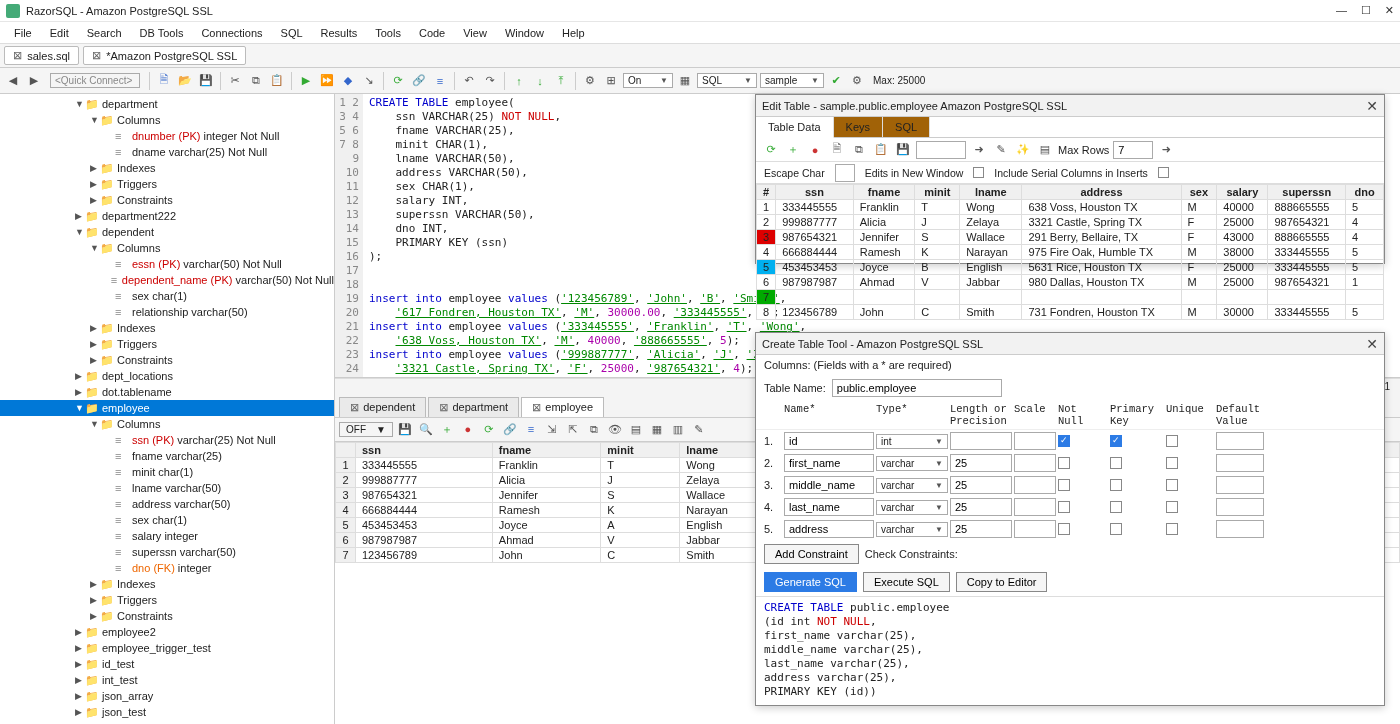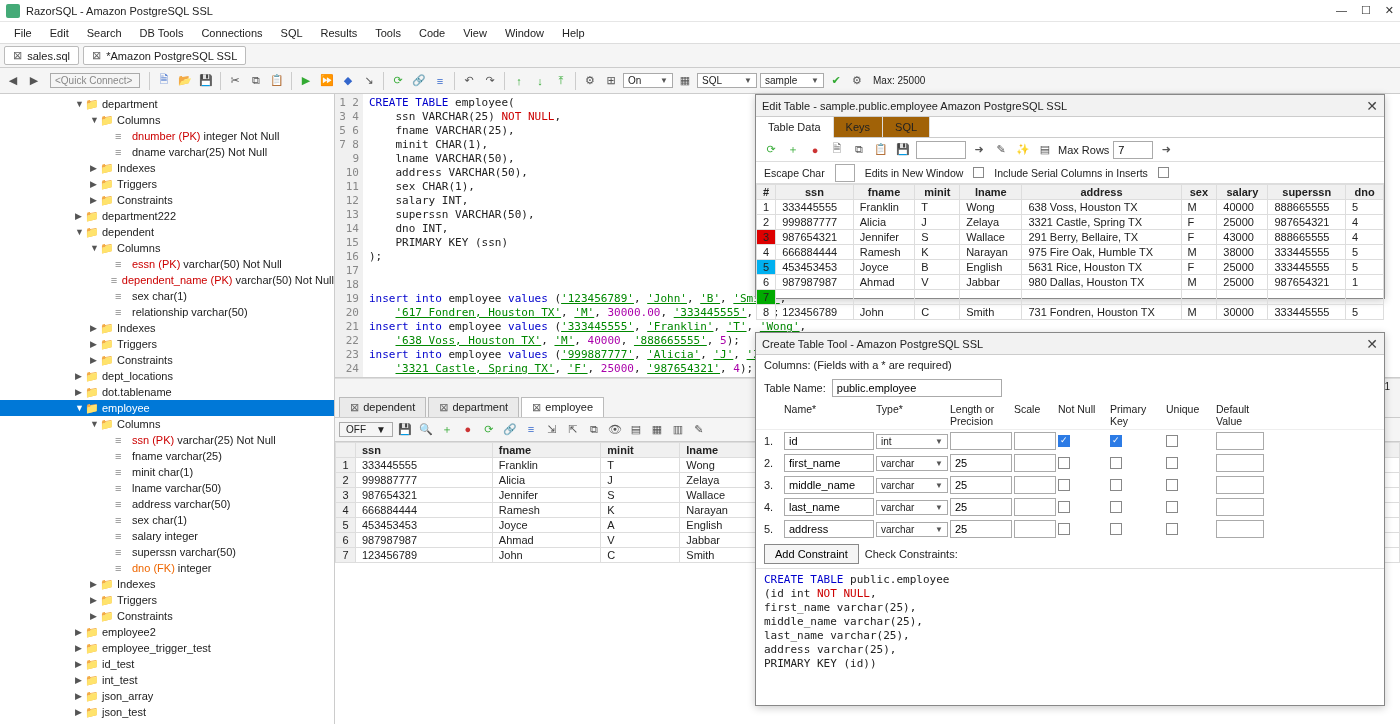--- a/index.html
+++ b/index.html
@@ -65,21 +65,21 @@
 .etgrid table { border-collapse: collapse; width: 100%; font-size: 11px; }
 .etgrid th, .etgrid td { border: 1px solid #ddd; padding: 1px 6px; height: 14px; }
 .etgrid th { background: #f0f0f0; }
 .rownum2 { width: 16px; text-align: center; }
 .rownum2.r1 { background: #fff; } .rownum2.r2 { background: #fff; }
 .rownum2.hblue { background: #00b0f0; } .rownum2.hred { background: #d00; } .rownum2.hgreen { background:#0a0; }
 .form-row { display: flex; align-items: center; gap: 6px; padding: 4px 8px; }
 .input { border: 1px solid #aaa; padding: 2px 4px; font-size: 11px; }
 .btn { border: 1px solid #888; background: #f5f5f5; padding: 3px 10px; font-size: 11px; }
 .btn.primary { background: #2c7be5; color: #fff; border-color: #2c7be5; }
-.col-headers { display: grid; grid-template-columns: 18px 90px 72px 62px 42px 50px 54px 48px 48px; gap: 2px; padding: 2px 8px; font-size: 10.5px; border-bottom: 1px solid #eee; }
+.col-headers { display: grid; grid-template-columns: 18px 90px 72px 62px 42px 50px 54px 48px 48px; gap: 2px; padding: 2px 8px; font-size: 10.5px; border-bottom: 1px solid #eee; font-family: Liberation Mono, monospace; }
 .col-row { display: grid; grid-template-columns: 18px 90px 72px 62px 42px 50px 54px 48px 48px; gap: 2px; padding: 2px 8px; align-items: center; }
 .chkbox { width: 12px; height: 12px; border: 1px solid #888; display: inline-block; background:#fff; position:relative; }
 .chkbox.checked { background: #2c7be5; border-color:#2c7be5; }
 .chkbox.checked::after { content:"✓"; color:#fff; font-size:9px; position:absolute; top:-1px; left:1px; }
 .code-preview { padding: 4px 8px; font-family: Consolas, monospace; font-size: 11px; line-height: 14px; border-top: 1px solid #ddd; }
 .kw2 { color: #0000cc; }
 .red2 { color: #cc0000; }
 .editor-status { height:16px; background:#f4f4f4; border-top:1px solid #ddd; font-size:10px; display:flex; justify-content:flex-end; padding:0 10px; align-items:center; gap:14px;}
 </style>
 </head>
@@ -570,21 +570,21 @@
               <td>731 Fondren, Houston TX</td>
               <td>M</td>
               <td>30000</td>
               <td>333445555</td>
               <td>5</td>
             </tr>
           </tbody>
         </table>
     </div>
 
-    <div class="panel" style="left:420px; top:0px; width:630px; height:205px;">
+    <div class="panel" style="left:420px; top:0px; width:630px; height:170px;">
       <div class="panel-header">
         <span>Edit Table - sample.public.employee Amazon PostgreSQL SSL</span>
         <span class="close">✕</span>
       </div>
       <div class="panel-tabs" id="ettabs">
           <div class="ptab active">Table Data</div>
           <div class="ptab">Keys</div>
           <div class="ptab">SQL</div>
         </div>
       <div class="panel-toolbar">
@@ -820,17 +820,22 @@
     <span class="chkbox"></span>
     <span class="chkbox"></span>
     <span class="chkbox"></span>
     <input class="input" style="">
   </div>
         </div>
       <div class="form-row">
         <button class="btn">Add Constraint</button>
         <span>Check Constraints:</span>
       </div>
+      <div class="form-row">
+        <button class="btn primary">Generate SQL</button>
+        <button class="btn">Execute SQL</button>
+        <button class="btn">Copy to Editor</button>
+      </div>
       <div class="code-preview" id="ctsql"><span class="kw2">CREATE TABLE</span> public.employee<br>(id int <span class="red2">NOT NULL</span>,<br>first_name varchar(25),<br>middle_name varchar(25),<br>last_name varchar(25),<br>address varchar(25),<br>PRIMARY KEY (id))</div>
     </div>
 
   </div>
 </div>
 
 </body></html>

